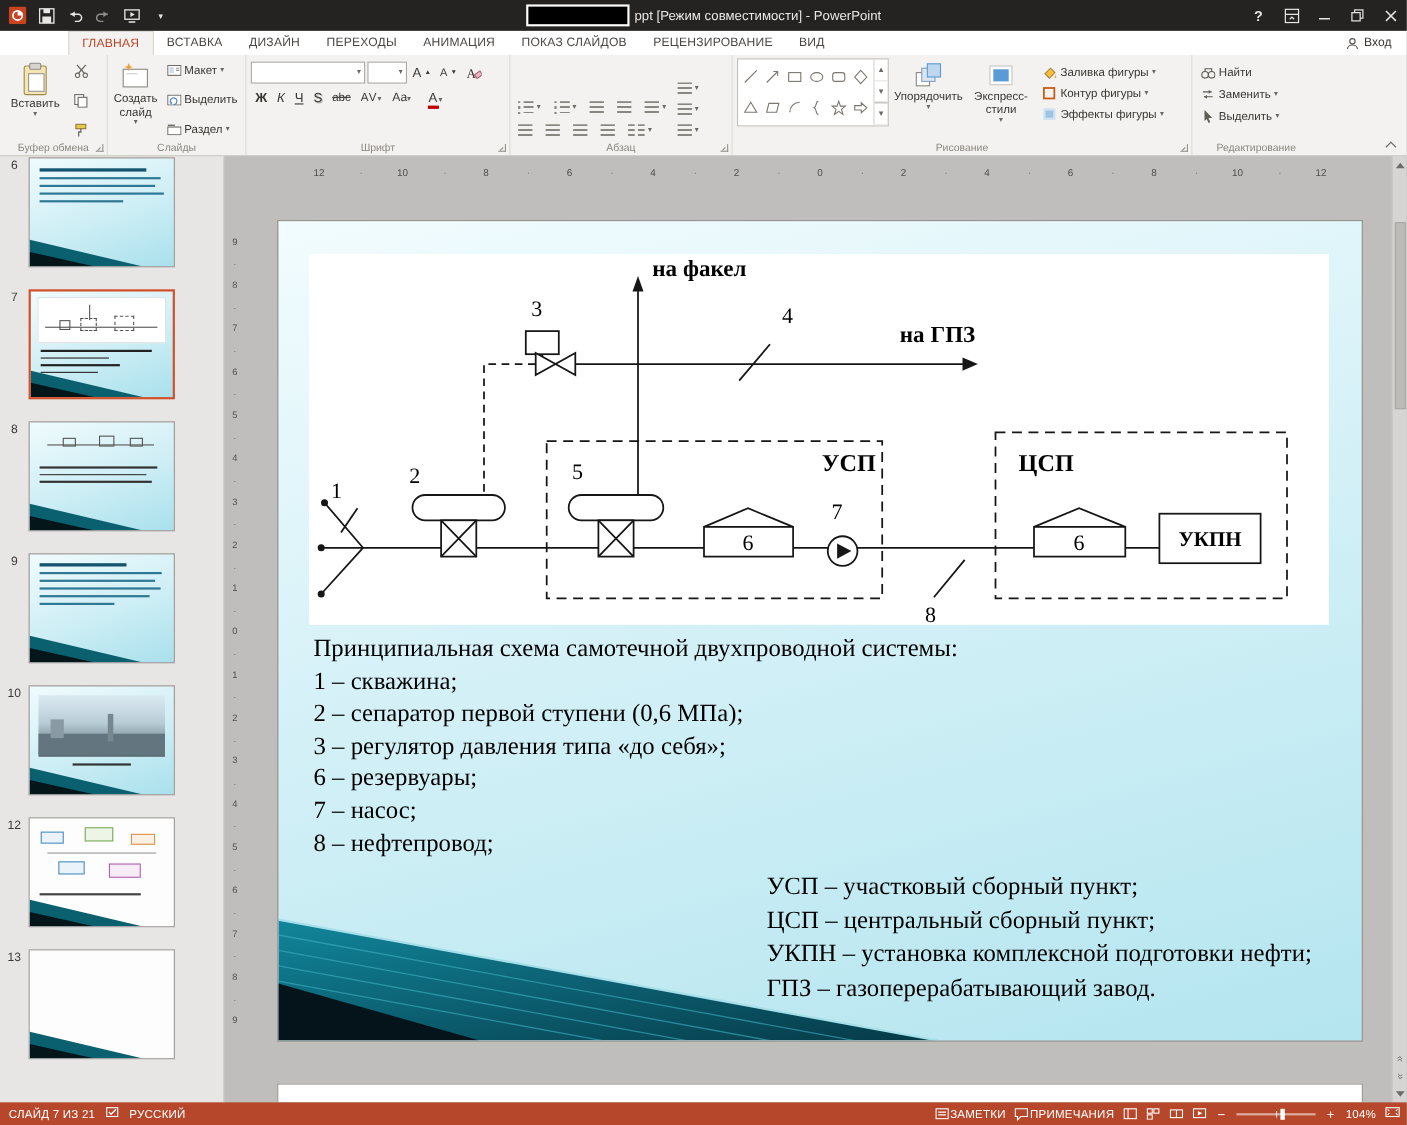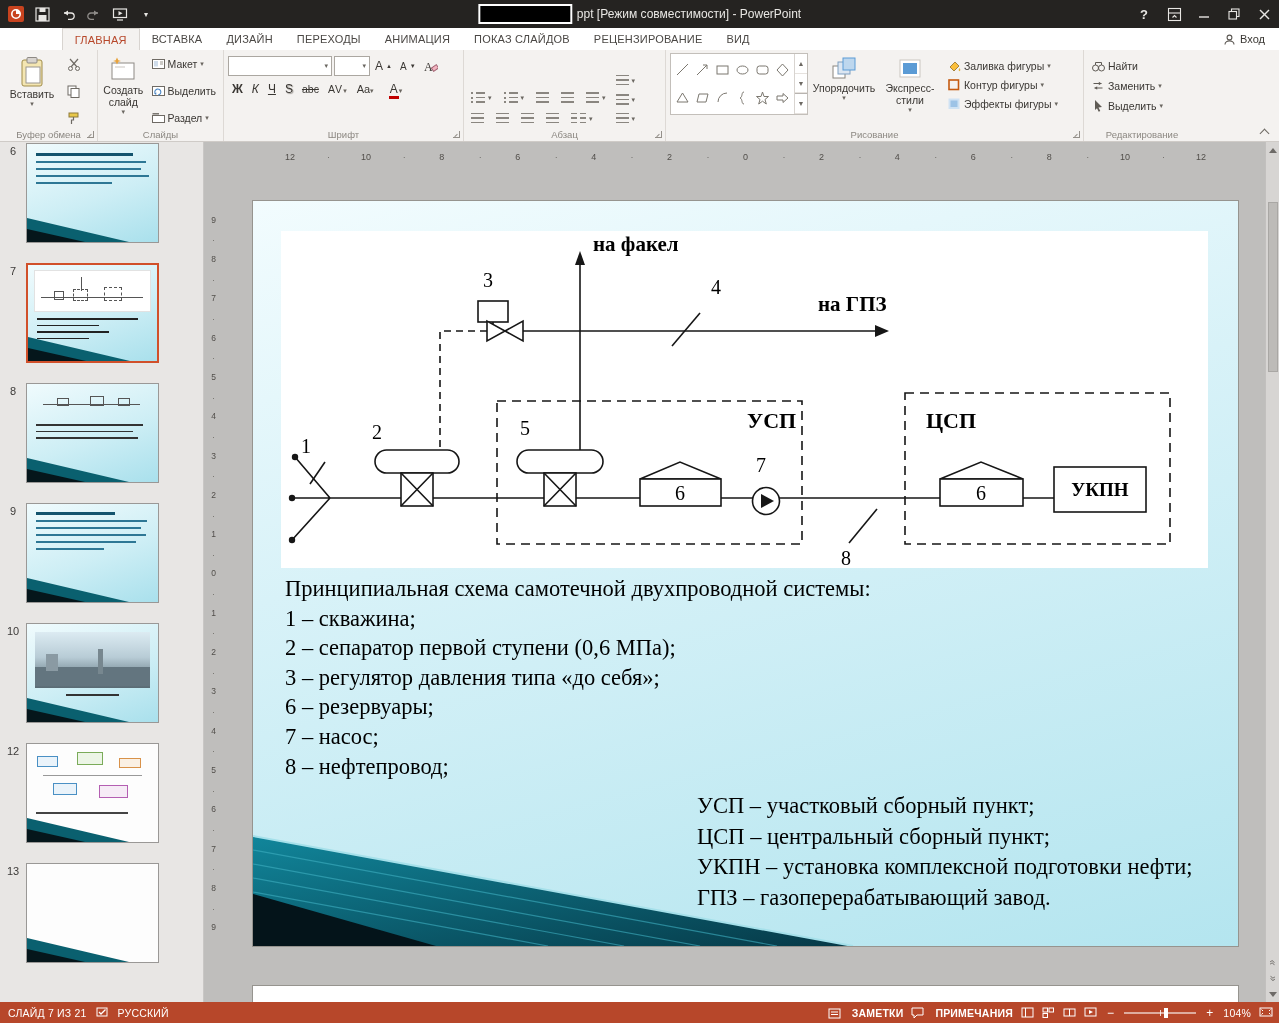--- a/index.html
+++ b/index.html
@@ -88,21 +88,21 @@
   .tri-down{width:0;height:0;border-left:4px solid transparent;border-right:4px solid transparent;border-top:5px solid #6d6a67;}
   .sb-thumb{width:10px;height:170px;background:#bdbbb8;border:1px solid #a9a7a4;margin-top:44px;}
   .sb-spacer{flex:1;}
   .chev{display:inline-block;transform:rotate(90deg);font-size:10px;color:#6d6a67;}
   .chev.dn{transform:rotate(-90deg);}
 
   
   .statusbar{height:21px;background:#b7472a;color:#fff;display:flex;align-items:center;font-size:10.5px;letter-spacing:.2px;}
   .sgroup{display:flex;align-items:center;gap:9px;padding:0 8px;}
   .sright{margin-left:auto;display:flex;align-items:center;gap:8px;padding-right:6px;}
-  .sv{display:flex;align-items:flex-end;gap:11px;font-weight:bold;}
+  .sv{display:flex;align-items:flex-start;gap:1px;}
   .zoomtrack{position:relative;width:72px;height:2px;background:rgba(255,255,255,.55);}
   .zoomtrack::before{content:"";position:absolute;left:50%;top:-2px;width:1px;height:6px;background:rgba(255,255,255,.8);}
   .zoomthumb{position:absolute;left:56%;top:-4px;width:4px;height:10px;background:#fff;}
   .zbtn{font-size:12px;line-height:12px;padding:0 2px;}
 </style>
 </head>
 <body>
 
 <div class="app">
 

